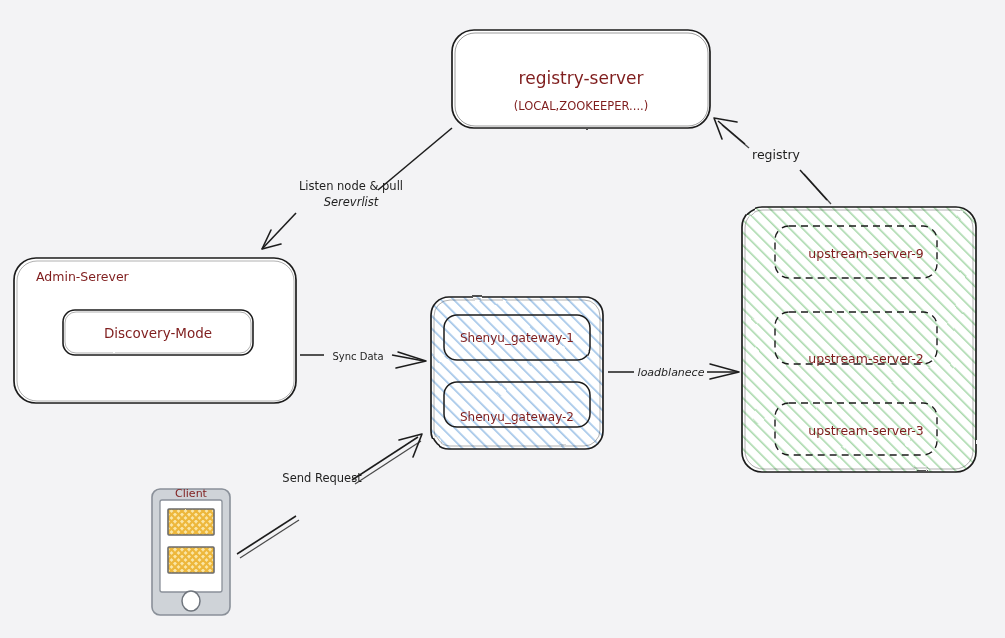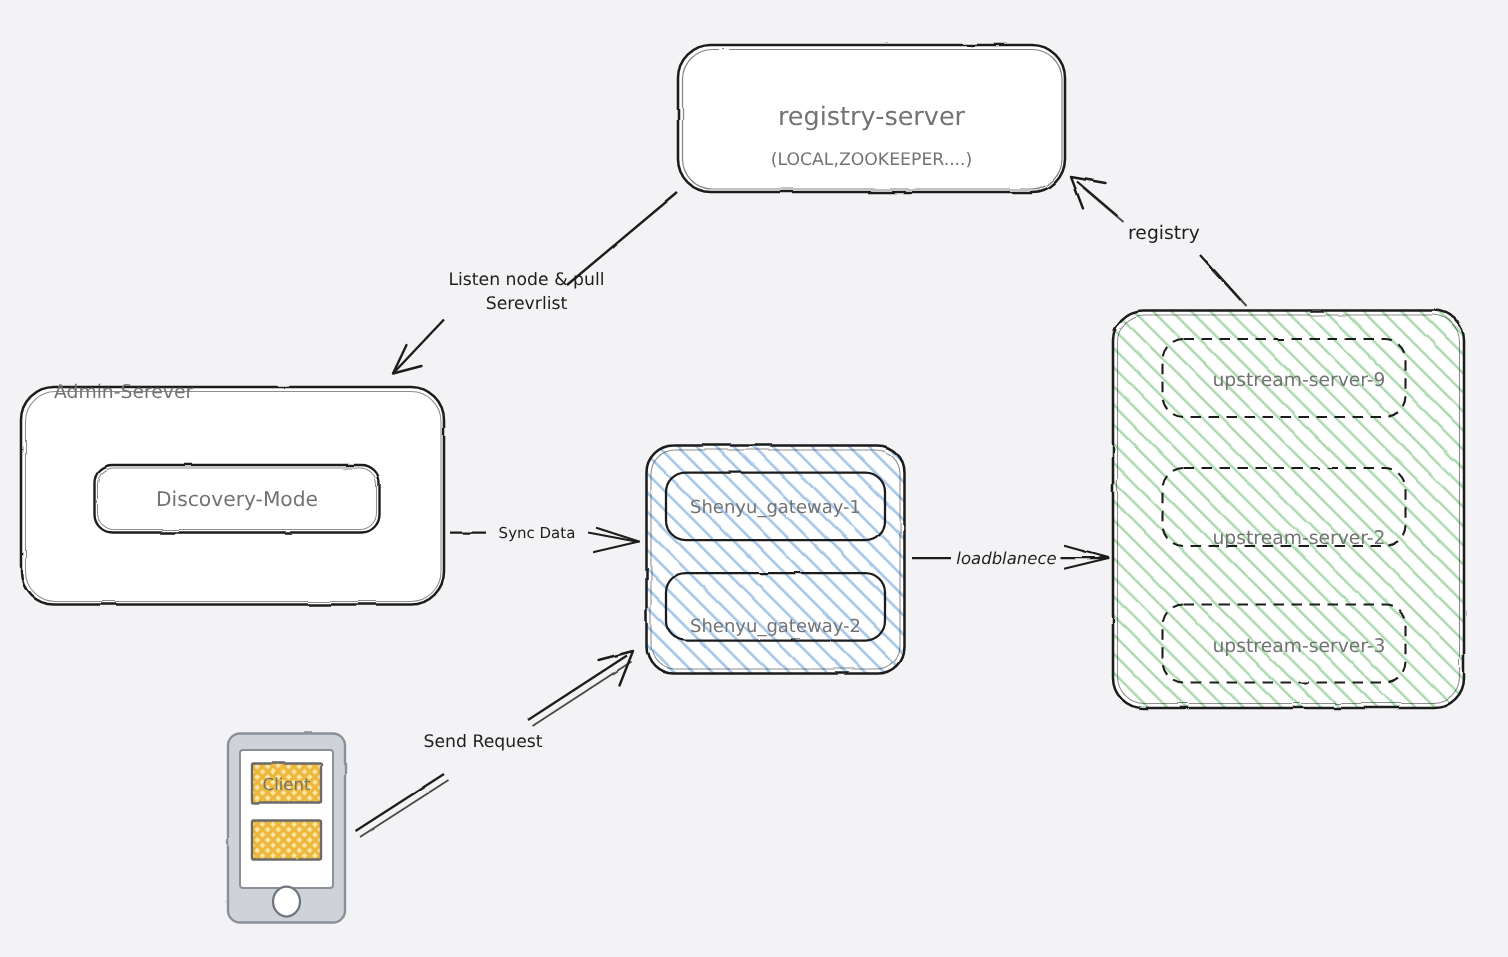--- a/index.html
+++ b/index.html
@@ -16,21 +16,21 @@
   }
   #canvas {
     position: absolute;
     left: 0; top: 0;
     width: 1005px;
     height: 638px;
   }
   .node-label {
     position: absolute;
     font-family: "DejaVu Sans", sans-serif;
-    color: #737373;
+    color: #7f1d1d;
     white-space: pre;
     pointer-events: none;
   }
   .edge-label {
     position: absolute;
     font-family: "DejaVu Sans", sans-serif;
     color: #1e1e1e;
     white-space: pre;
     text-align: left;
     line-height: 1.25;
@@ -145,34 +145,34 @@
     <path d="M240,558 L299,520" fill="none" stroke="#1e1e1e" stroke-width="1.2" opacity="0.8"></path>
     <path d="M352,480 L418,437" fill="none" stroke="#1e1e1e" stroke-width="1.5"></path>
     <path d="M355,484 L421,441" fill="none" stroke="#1e1e1e" stroke-width="1.2" opacity="0.8"></path>
     <path d="M422,434 L399,440 M422,434 L413,457" fill="none" stroke="#1e1e1e" stroke-width="1.6" stroke-linecap="round"></path>
   </g>
 </svg>
 
 <div class="node-label ctr" style="left:581px; top:78px; font-size:17px;">registry-server</div>
 <div class="node-label ctr" style="left:581px; top:106px; font-size:11.5px;">(LOCAL,ZOOKEEPER....)</div>
 
-<div class="node-label" style="left:36px; top:253px; font-size:12.5px;text-align:right;">Admin-Serever</div>
+<div class="node-label" style="left:36px; top:269px; font-size:12.5px;text-align:right;">Admin-Serever</div>
 <div class="node-label ctr" style="left:158px; top:333px; font-size:13.5px;">Discovery-Mode</div>
 
 <div class="node-label ctr" style="left:517px; top:338px; font-size:12px;">Shenyu_gateway-1</div>
 <div class="node-label ctr" style="left:517px; top:405px; font-size:12px;margin-top:12px;">Shenyu_gateway-2</div>
 
 <div class="node-label ctr" style="left:866px; top:253px; font-size:12.5px;">upstream-server-9</div>
 <div class="node-label ctr" style="left:866px; top:358px; font-size:12.5px;">upstream-server-2</div>
 <div class="node-label ctr" style="left:866px; top:430px; font-size:12.5px;text-align:right;">upstream-server-3</div>
 
-<div class="node-label ctr" style="left:191px; top:523px; font-size:11px;">Client</div>
+<div class="node-label ctr" style="left:191px; top:493px; font-size:11px;">Client</div>
 
 <div class="edge-label ctr" style="left:351px; top:186px; font-size:11.5px;">Listen node &amp; pull</div>
-<div class="edge-label ctr" style="left:351px; top:202px; font-size:11.5px;">Serevrlist</div>
+<div class="edge-label ctr" style="left:351px; top:202px; font-size:11.5px;font-style:italic;">Serevrlist</div>
 
 <div class="edge-label ctr" style="left:776px; top:155px; font-size:12.5px;">registry</div>
 
 <div class="edge-label ctr" style="left:358px; top:357px; font-size:10px;">Sync Data</div>
 
 <div class="edge-label ctr" style="left:671px; top:373px; font-size:11px;font-style:italic;">loadblanece</div>
 
-<div class="edge-label ctr" style="left:322px; top:494px; font-size:11.5px;">Send Request</div>
+<div class="edge-label ctr" style="left:322px; top:478px; font-size:11.5px;">Send Request</div>
 
 </body></html>

